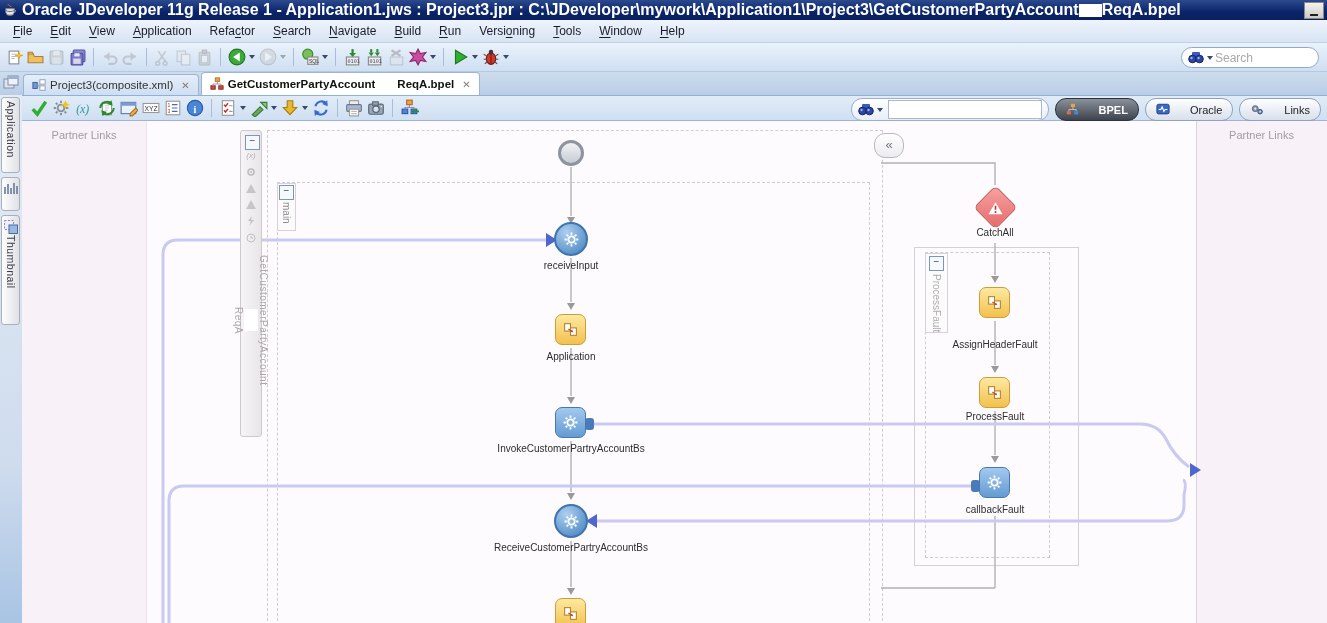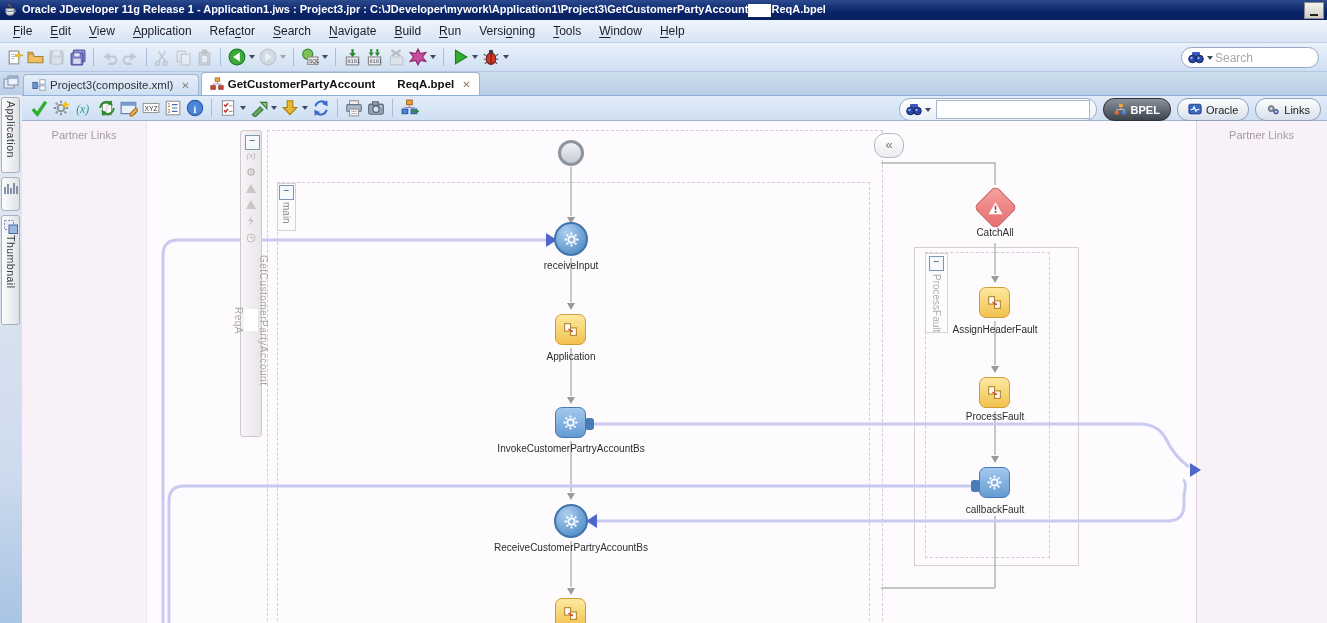--- a/index.html
+++ b/index.html
@@ -2,21 +2,21 @@
 <html><head>
 <meta charset="utf-8">
 <style>
   html,body{margin:0;padding:0;background:#666;}
   #app{position:relative;width:1327px;height:623px;overflow:hidden;
        font-family:"Liberation Sans","DejaVu Sans",sans-serif;background:#fdfbfd;
        -webkit-user-select:none;user-select:none;}
   
   #titlebar{position:absolute;left:0;top:0;width:100%;height:20px;
     background:linear-gradient(#2c4a8e,#0a246a 60%,#0a1f5e);display:flex;align-items:center;color:#fff;}
-  #titlebar .ttext{font-size:11px;font-weight:bold;white-space:nowrap;margin-left:4px;}
+  #titlebar .ttext{font-size:16px;font-weight:bold;white-space:nowrap;margin-left:4px;}
   .redact{display:inline-block;background:#fff;height:13px;vertical-align:middle;}
   #win-min{position:absolute;right:3px;top:2px;width:18px;height:15px;background:linear-gradient(#f4f2ee,#cfccc4);
     border:1px solid #888;display:flex;align-items:flex-end;justify-content:center;}
   #win-min b{display:block;width:8px;height:2px;background:#222;margin-bottom:2px;}
   
   #menubar{position:absolute;left:0;top:20px;width:100%;height:23px;background:linear-gradient(#eef4fc,#d8e4f4);
     border-bottom:1px solid #c0d0e6;display:flex;align-items:center;padding-left:4px;box-sizing:border-box;}
   .menu-item{font-size:12px;color:#1c1c2a;padding:2px 9px;cursor:default;}
   .menu-item u{text-underline-offset:2px;}
   
@@ -43,21 +43,21 @@
   .tab.active{background:#fff;font-weight:bold;color:#111;height:22px;}
   .tab .x{color:#8a7a6a;font-size:10px;font-weight:normal;margin-left:4px;}
   
   #edbar{position:absolute;left:22px;top:95px;width:1305px;height:26px;
     background:linear-gradient(#e2ecf8,#cfdff2);border-top:1px solid #8fb0d8;border-bottom:1px solid #9db4d4;
     display:flex;align-items:center;padding-left:6px;box-sizing:border-box;}
   #edbar-right{position:absolute;right:6px;top:98px;display:flex;align-items:center;gap:6px;}
   #ed-search{display:flex;align-items:center;background:linear-gradient(#fff,#e8eef8);
     border:1px solid #9ab0cc;border-radius:11px;height:21px;padding:0 6px;}
   #ed-search input{width:148px;height:15px;border:1px solid #aab8cc;font-size:11px;margin-left:5px;outline:none;}
-  .viewbtn{display:flex;align-items:center;gap:4px;height:21px;padding:0 10px;border-radius:11px;
+  .viewbtn{display:flex;align-items:center;gap:20px;height:21px;padding:0 10px;border-radius:11px;
     font-size:11px;color:#222;background:linear-gradient(#fefefe,#d8e0ec);border:1px solid #8fa2bc;}
   .viewbtn.active{background:linear-gradient(#8b919b,#3e444e);color:#fff;border-color:#2e343c;font-weight:bold;}
   
   #dock{position:absolute;left:0;top:95px;width:22px;height:528px;
     background:linear-gradient(#e4ebf4,#cfdcee 70%,#a9c4e4);}
   .dtab{position:absolute;left:1px;width:19px;background:linear-gradient(90deg,#fdfdfd,#dfe1e5);
     border:1px solid #a9b0ba;border-radius:3px;display:flex;flex-direction:column;align-items:center;
     padding:3px 0;box-sizing:border-box;}
   .dtab .vtext{writing-mode:vertical-rl;font-size:10.5px;color:#3a3a42;letter-spacing:.5px;}
   
@@ -724,21 +724,21 @@
     <div class="nlabel" style="left:853px;top:106px;">CatchAll</div>
 
     <div class="node ybox" style="left:957px;top:166px;">
         <svg width="17" height="17" viewBox="0 0 16 16">
           <rect x="2.5" y="2.5" width="5.5" height="7" fill="#fff" stroke="#b0802a"></rect>
           <rect x="8" y="6.5" width="5.5" height="7" fill="#fff" stroke="#b0802a"></rect>
           <path d="M6 7.5l4 2.5" stroke="#d04a2a" stroke-width="1.3"></path>
           <polygon points="10.7,10.7 7.8,10.2 9.4,8.4" fill="#d04a2a"></polygon>
         </svg>
       </div>
-    <div class="nlabel" style="left:853px;top:203px;">AssignHeaderFault</div>
+    <div class="nlabel" style="left:853px;top:218px;">AssignHeaderFault</div>
 
     <div class="node ybox" style="left:957px;top:256px;">
         <svg width="17" height="17" viewBox="0 0 16 16">
           <rect x="2.5" y="2.5" width="5.5" height="7" fill="#fff" stroke="#b0802a"></rect>
           <rect x="8" y="6.5" width="5.5" height="7" fill="#fff" stroke="#b0802a"></rect>
           <path d="M6 7.5l4 2.5" stroke="#d04a2a" stroke-width="1.3"></path>
           <polygon points="10.7,10.7 7.8,10.2 9.4,8.4" fill="#d04a2a"></polygon>
         </svg>
       </div>
     <div class="nlabel" style="left:853px;top:290px;">ProcessFault</div>

